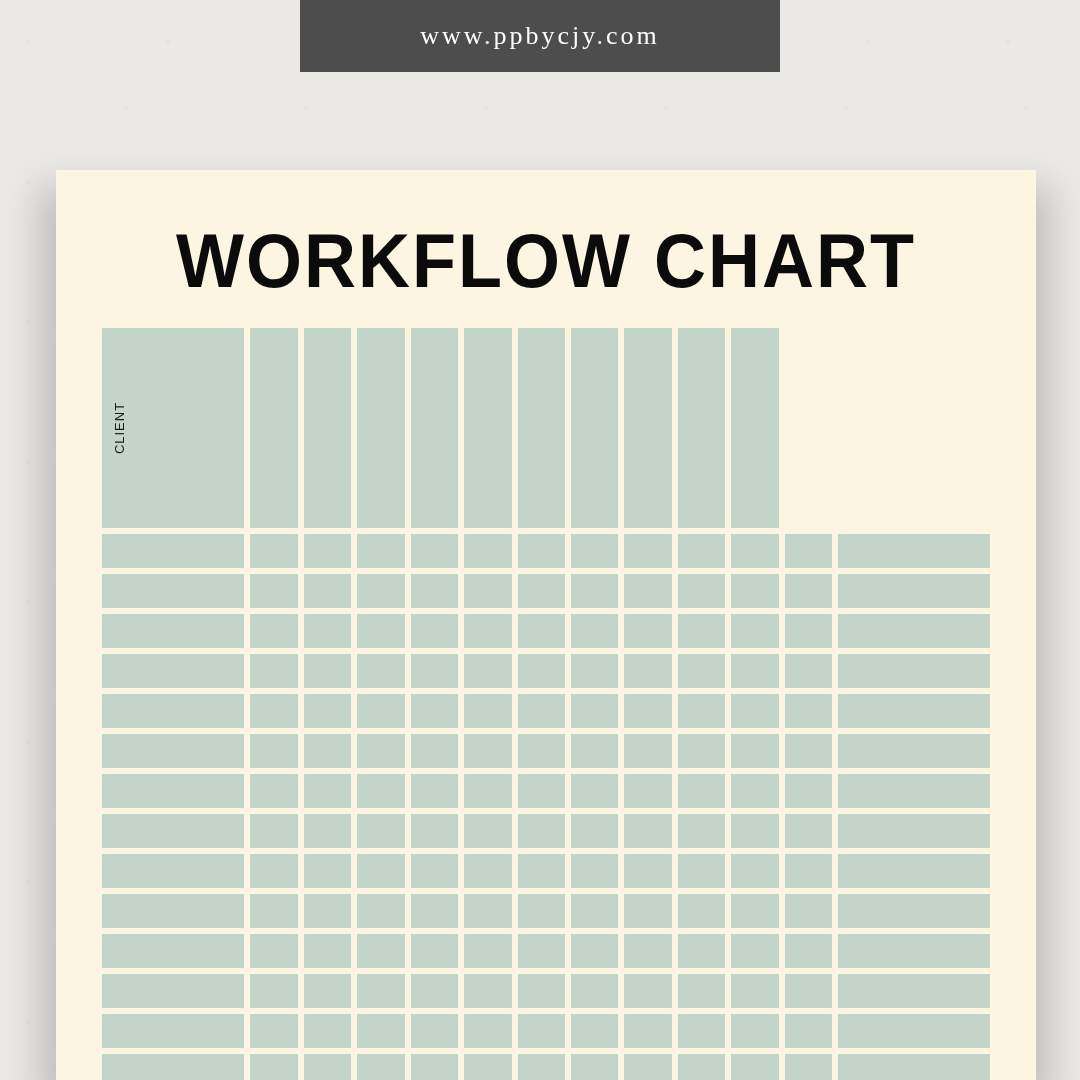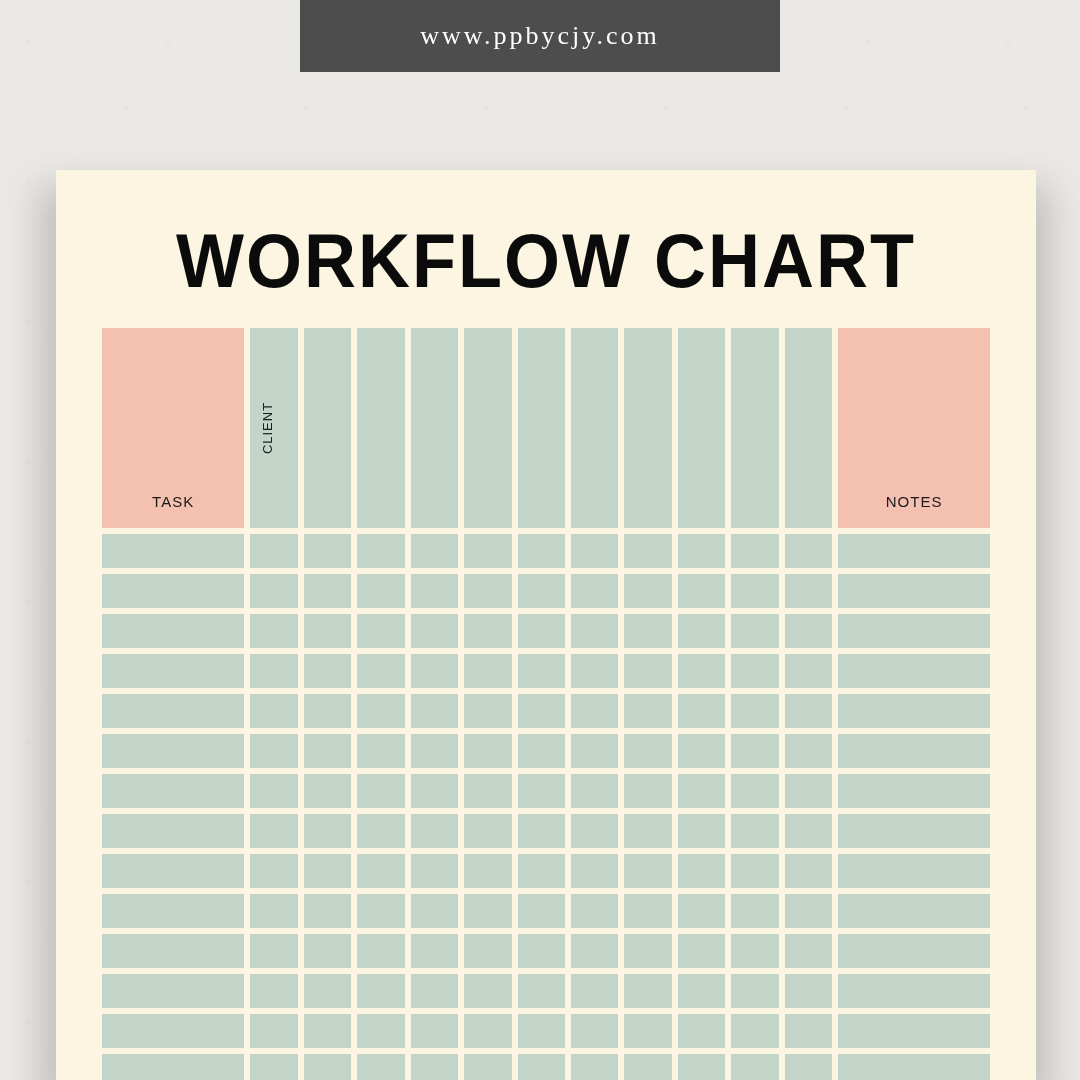--- a/index.html
+++ b/index.html
@@ -137,39 +137,33 @@
   <span>www.ppbycjy.com</span>
 </div>
 
 <div class="sheet-shadow"></div>
 
 <div class="sheet">
   <h1 class="title">WORKFLOW CHART</h1>
 
   <div class="hdr" id="hdr" style="grid-template-columns: 3fr 1fr 1fr 1fr 1fr 1fr 1fr 1fr 1fr 1fr 1fr 1fr 3.2fr; height: 200px;">
 
-  <div class="task-hdr">
-        <div class="hdr-label">TASK</div>
-      </div>
       <div class="client-col" style="position: relative;">
         <div class="client-vert">CLIENT</div>
       </div>
       <div class="client-col" style="position: relative;"></div>
       <div class="client-col" style="position: relative;"></div>
       <div class="client-col" style="position: relative;"></div>
       <div class="client-col" style="position: relative;"></div>
       <div class="client-col" style="position: relative;"></div>
       <div class="client-col" style="position: relative;"></div>
       <div class="client-col" style="position: relative;"></div>
       <div class="client-col" style="position: relative;"></div>
       <div class="client-col" style="position: relative;"></div>
       <div class="client-col" style="position: relative;"></div>
-      <div class="notes-hdr">
-        <div class="hdr-label">NOTES</div>
-      </div>
     </div>
 
   <div class="body-rows" id="body-rows">
 
   <div class="body-row" style="grid-template-columns: 3fr 1fr 1fr 1fr 1fr 1fr 1fr 1fr 1fr 1fr 1fr 1fr 3.2fr; height: 34px;">
         <div class="cell" style="height: 34px;"></div>
         <div class="cell" style="height: 34px;"></div>
         <div class="cell" style="height: 34px;"></div>
         <div class="cell" style="height: 34px;"></div>
         <div class="cell" style="height: 34px;"></div>

